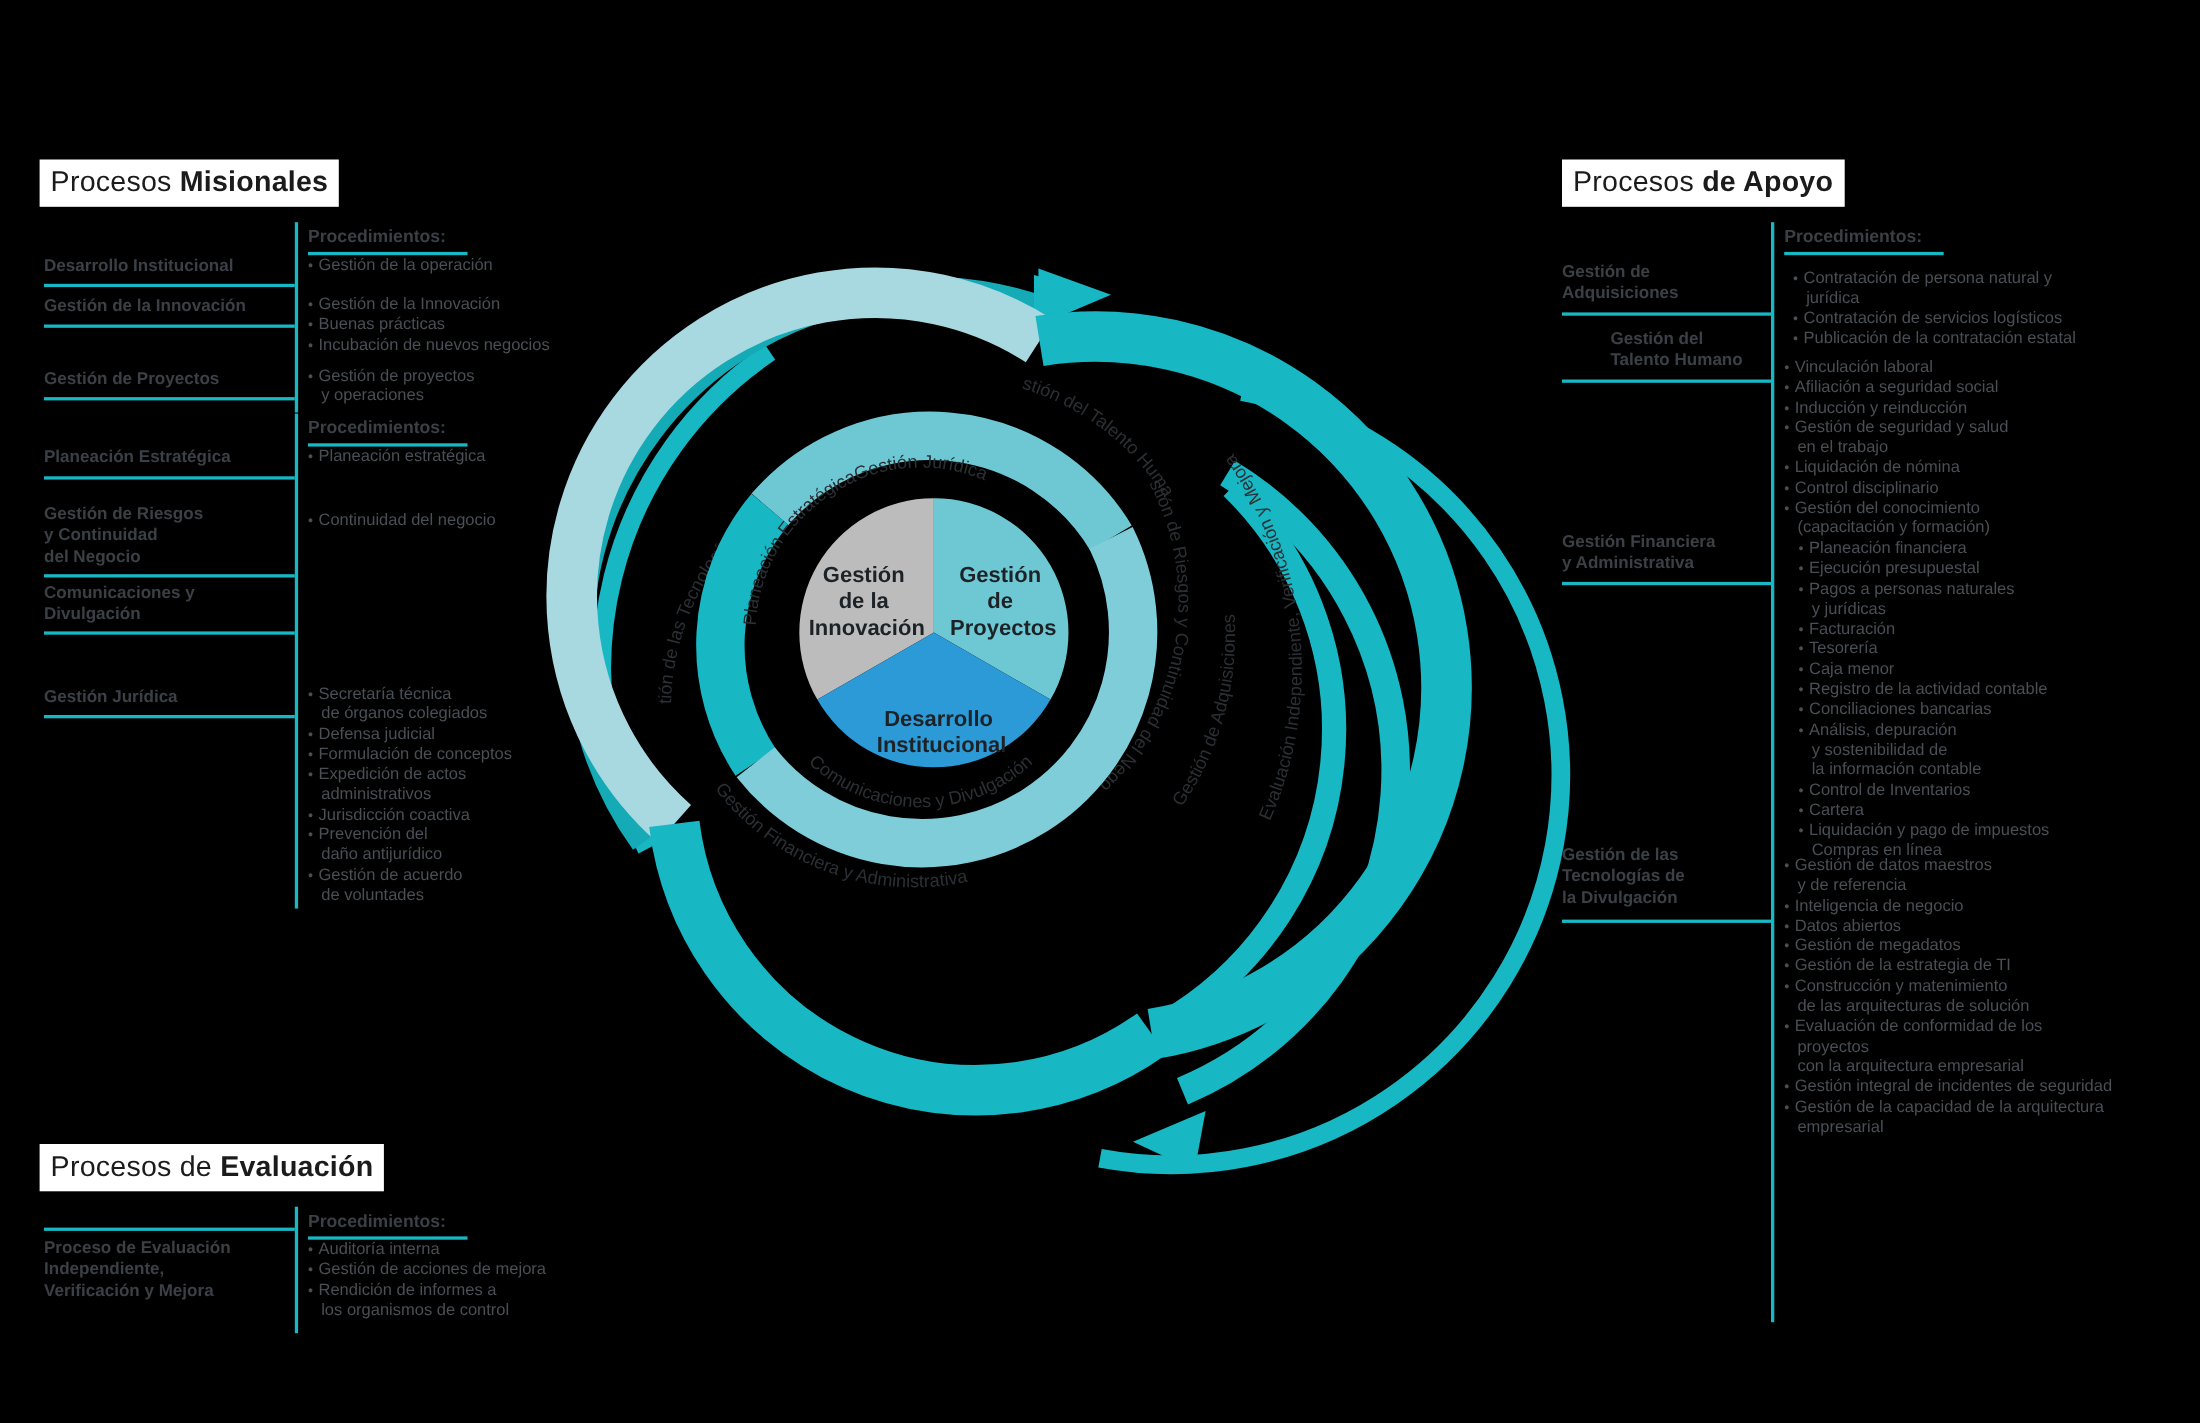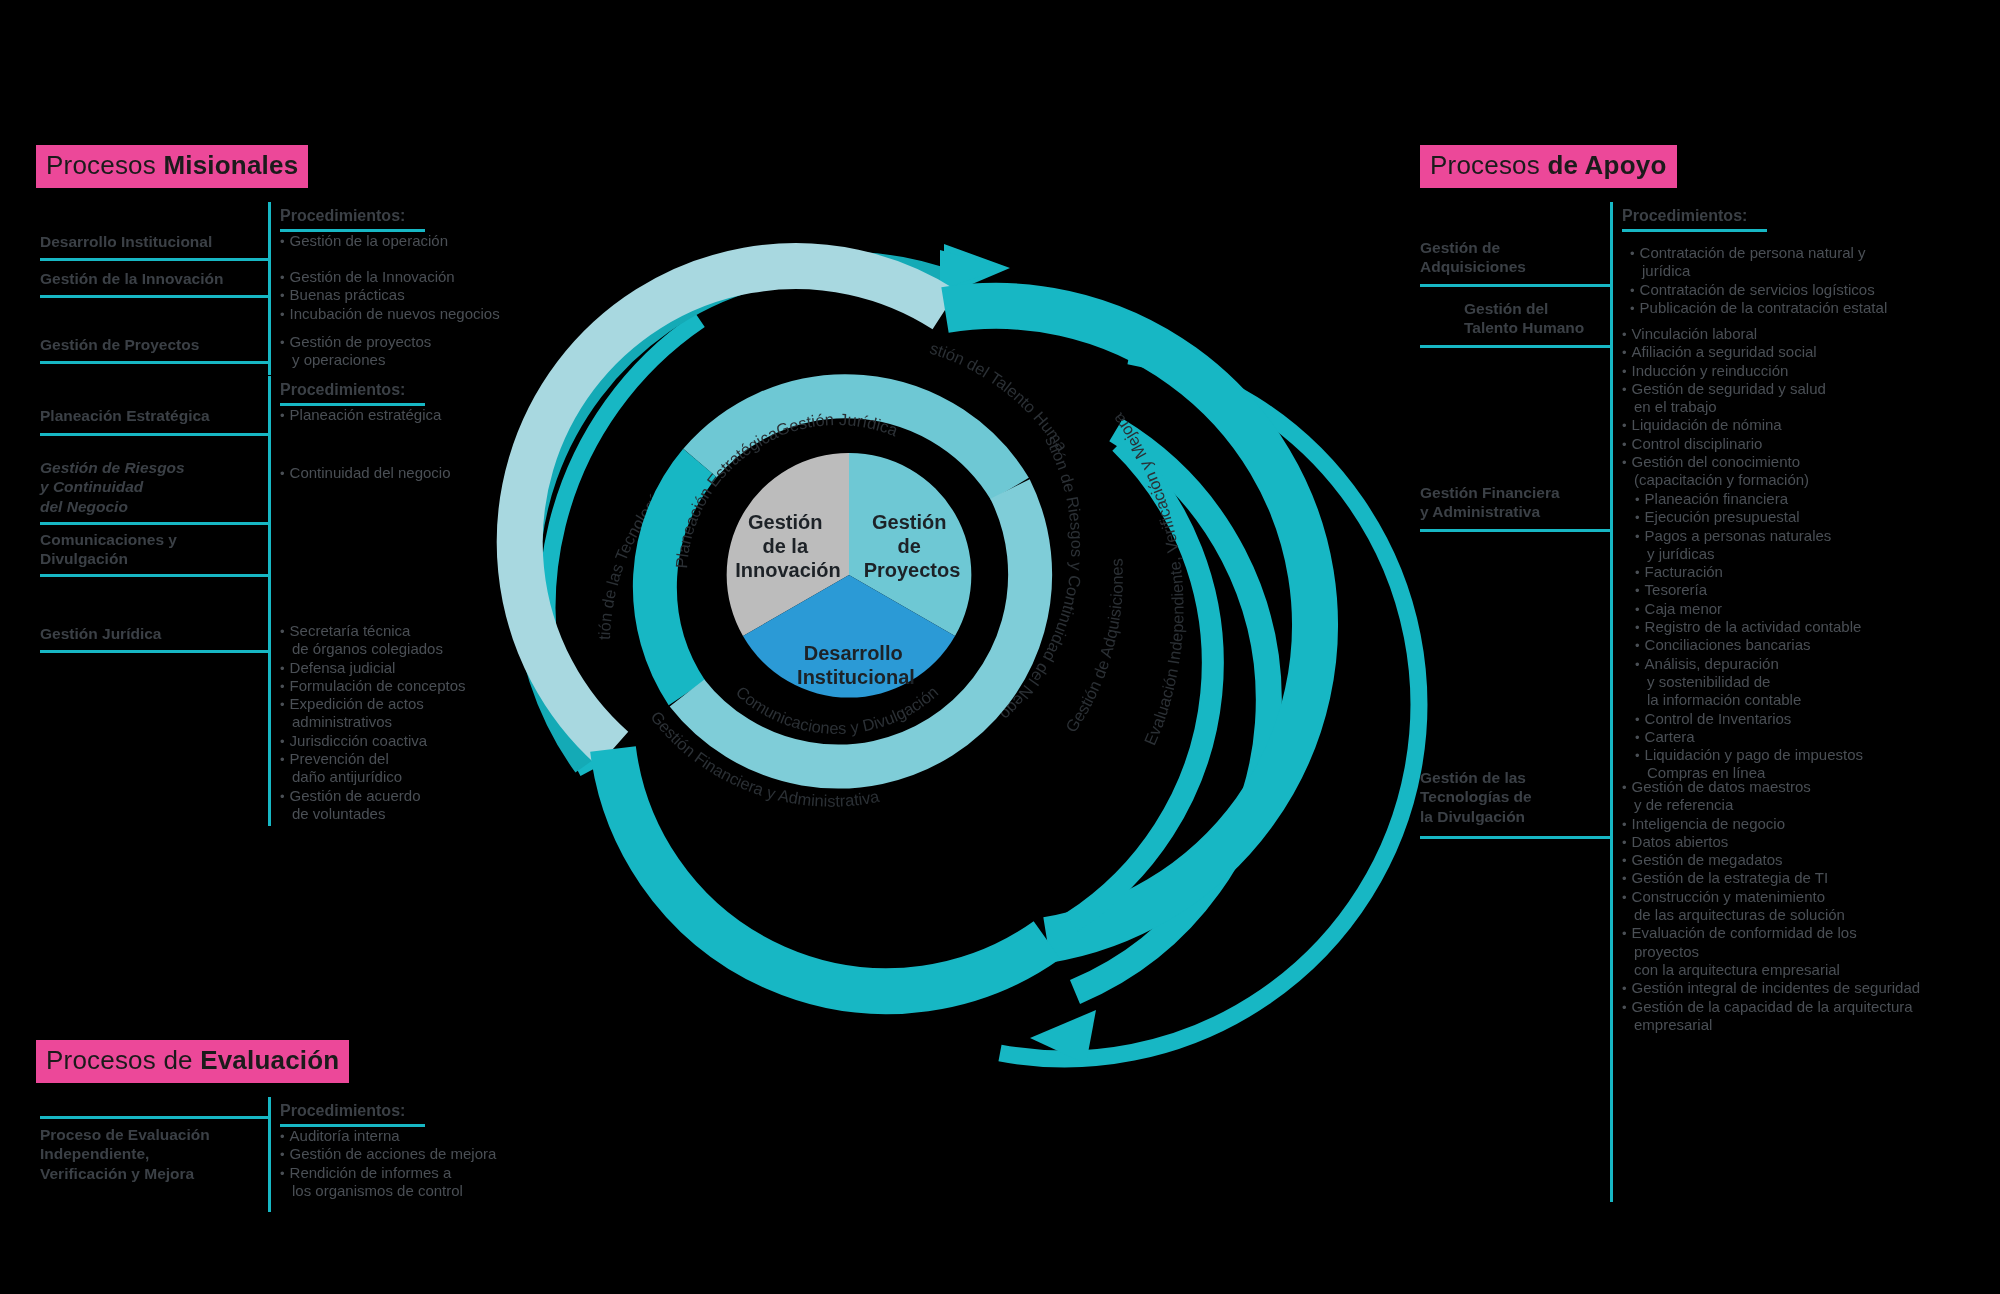--- a/index.html
+++ b/index.html
@@ -1,21 +1,21 @@
 <!DOCTYPE html>
 <html><head>
 <meta charset="utf-8">
 <style>
   html,body{margin:0;padding:0;background:#000;}
   body{width:2000px;height:1294px;position:relative;overflow:hidden;
        font-family:"Liberation Sans","DejaVu Sans",sans-serif;color:#3a3f45;}
 
   .panel{position:absolute;}
 
-  .sec-title{display:inline-block;background:#ec4899;color:#1b1b1b;
+  .sec-title{display:inline-block;background:#ffffff;color:#1b1b1b;
     font-size:26px;letter-spacing:.2px;padding:5px 10px 7px 10px;white-space:nowrap;}
   .sec-title b{font-weight:700;}
   .sec-title span{font-weight:400;}
 
   .tbl{position:relative;margin-top:14px;}
   .tbl .vline{position:absolute;top:0;width:3px;background:#17b7c4;}
   .procHdr{position:absolute;font-weight:700;font-size:16px;color:#3b4046;}
   .procHdr .u{position:absolute;left:0;bottom:-7px;height:3px;background:#17b7c4;}
 
   .pname{position:absolute;font-weight:700;font-size:15.5px;line-height:1.25;color:#3b4046;}
@@ -183,21 +183,21 @@
       <span>Procedimientos:</span>
       <span class="u" style="width:145px;"></span>
     </div>
 
     <div class="pname" style="left:4px;top:30px;white-space:pre-line;">Planeación Estratégica</div>
     <div class="uline" style="left:4px;top:57px;width:228px;"></div>
     <div class="plist" style="left:244px;top:30px;">
       <div class="b">Planeación estratégica</div>
     </div>
 
-    <div class="pname" style="left:4px;top:82px;white-space:pre-line;font-style:italic;">Gestión de Riesgos
+    <div class="pname" style="left:4px;top:82px;white-space:pre-line;">Gestión de Riesgos
  y Continuidad
 del Negocio</div>
     <div class="uline" style="left:4px;top:146px;width:228px;"></div>
     <div class="plist" style="left:244px;top:88px;">
       <div class="b">Continuidad del negocio</div>
     </div>
 
     <div class="pname" style="left:4px;top:154px;white-space:pre-line;">Comunicaciones y
 Divulgación</div>
     <div class="uline" style="left:4px;top:198px;width:228px;"></div>

